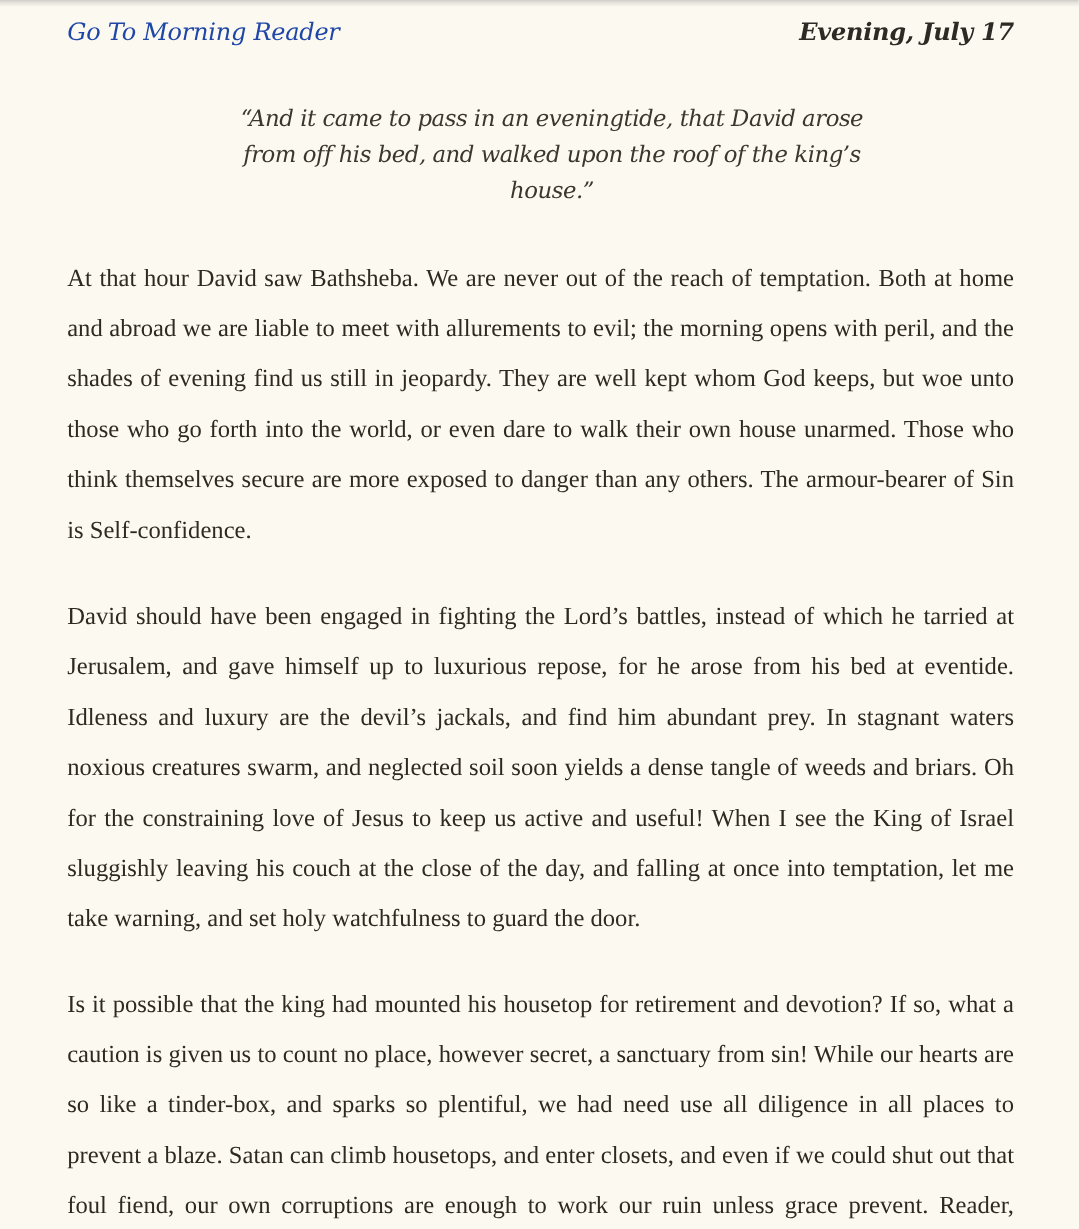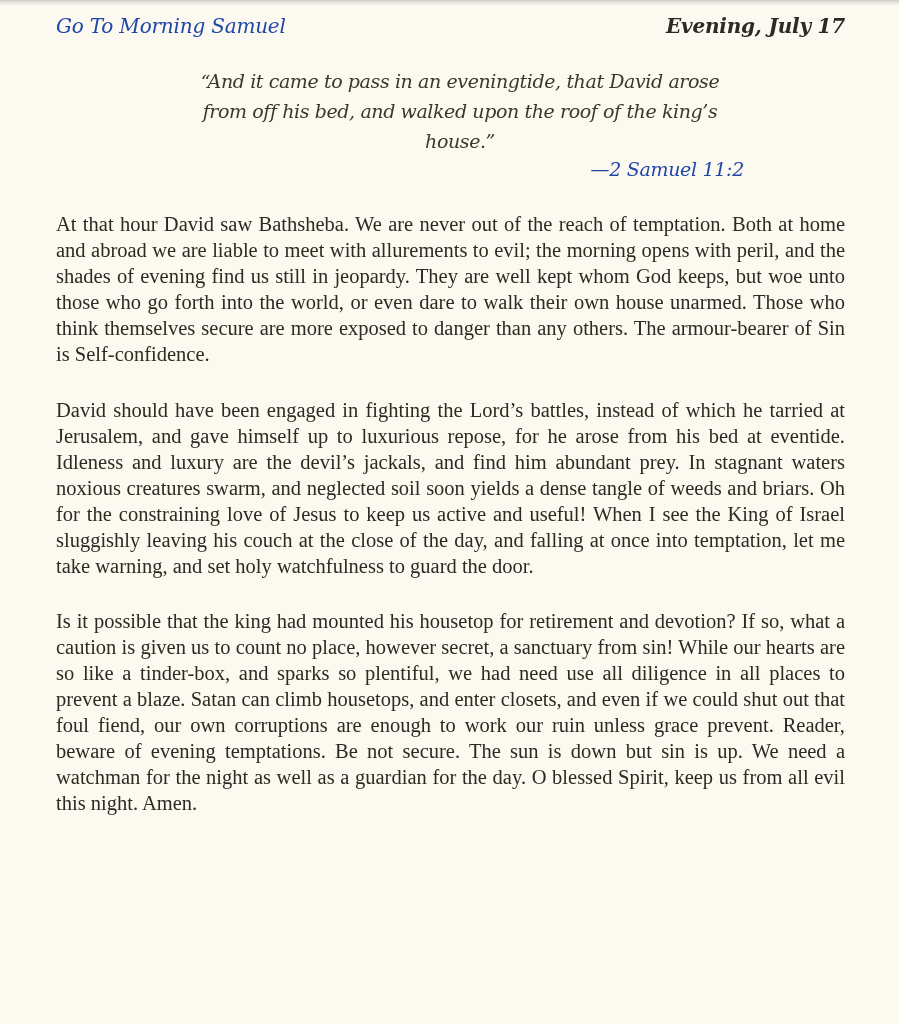--- a/index.html
+++ b/index.html
@@ -42,21 +42,21 @@
     .date-title {
       font-family: "DejaVu Serif", serif;
       font-style: italic;
       font-weight: bold;
       font-size: 20px;
       color: #2c2a24;
       letter-spacing: -0.2px;
     }
     .verse-block {
       position: absolute;
-      top: 66px;
+      top: 84px;
       left: 160px;
       width: 600px;
     }
     .verse-text {
       font-family: "DejaVu Serif", serif;
       font-style: italic;
       font-size: 19px;
       line-height: 30px;
       text-align: center;
       color: #3b372e;
@@ -76,39 +76,38 @@
     }
     .body-text {
       position: absolute;
       top: 211px;
       left: 56px;
       width: 789px;
     }
     .paragraph {
       font-family: "Liberation Serif", "DejaVu Serif", serif;
       font-size: 20.5px;
-      line-height: 26px;
+      line-height: 42px;
       text-align: justify;
       color: #2e2a22;
       margin: 0 0 29.5px 0;
       hyphens: manual;
     }
   </style>
 </head>
 <body>
 
 <div class="top-shadow"></div>
 
 <div class="header">
-  <a class="morning-link" href="#">Go To Morning Samuel</a>
+  <a class="morning-link" href="#">Go To Morning Reader</a>
   <span class="date-title">Evening, July 17</span>
 </div>
 
 <div class="verse-block">
   <p class="verse-text">“And it came to pass in an eveningtide, that David arose from off his bed, and walked upon the roof of the king’s house.”</p>
-  <div class="verse-ref">—2 Samuel 11:2</div>
 </div>
 
 <div class="body-text">
   <p class="paragraph">At that hour David saw Bathsheba. We are never out of the reach of temptation. Both at home and abroad we are liable to meet with allurements to evil; the morning opens with peril, and the shades of evening find us still in jeopardy. They are well kept whom God keeps, but woe unto those who go forth into the world, or even dare to walk their own house unarmed. Those who think them­selves secure are more exposed to danger than any others. The armour-bearer of Sin is Self-confidence.</p>
   <p class="paragraph">David should have been engaged in fighting the Lord’s battles, instead of which he tarried at Jerusalem, and gave himself up to luxurious repose, for he arose from his bed at eventide. Idleness and luxury are the devil’s jackals, and find him abundant prey. In stagnant waters noxious creatures swarm, and neglected soil soon yields a dense tangle of weeds and briars. Oh for the constraining love of Jesus to keep us active and useful! When I see the King of Israel sluggishly leav­ing his couch at the close of the day, and falling at once into temptation, let me take warning, and set holy watchfulness to guard the door.</p>
   <p class="paragraph">Is it possible that the king had mounted his housetop for retirement and devo­tion? If so, what a caution is given us to count no place, however secret, a sanctu­ary from sin! While our hearts are so like a tinder-box, and sparks so plentiful, we had need use all diligence in all places to prevent a blaze. Satan can climb housetops, and enter closets, and even if we could shut out that foul fiend, our own corruptions are enough to work our ruin unless grace prevent. Reader, beware of evening temptations. Be not secure. The sun is down but sin is up. We need a watchman for the night as well as a guardian for the day. O blessed Spirit, keep us from all evil this night. Amen.</p>
 </div>
 
 </body></html>

